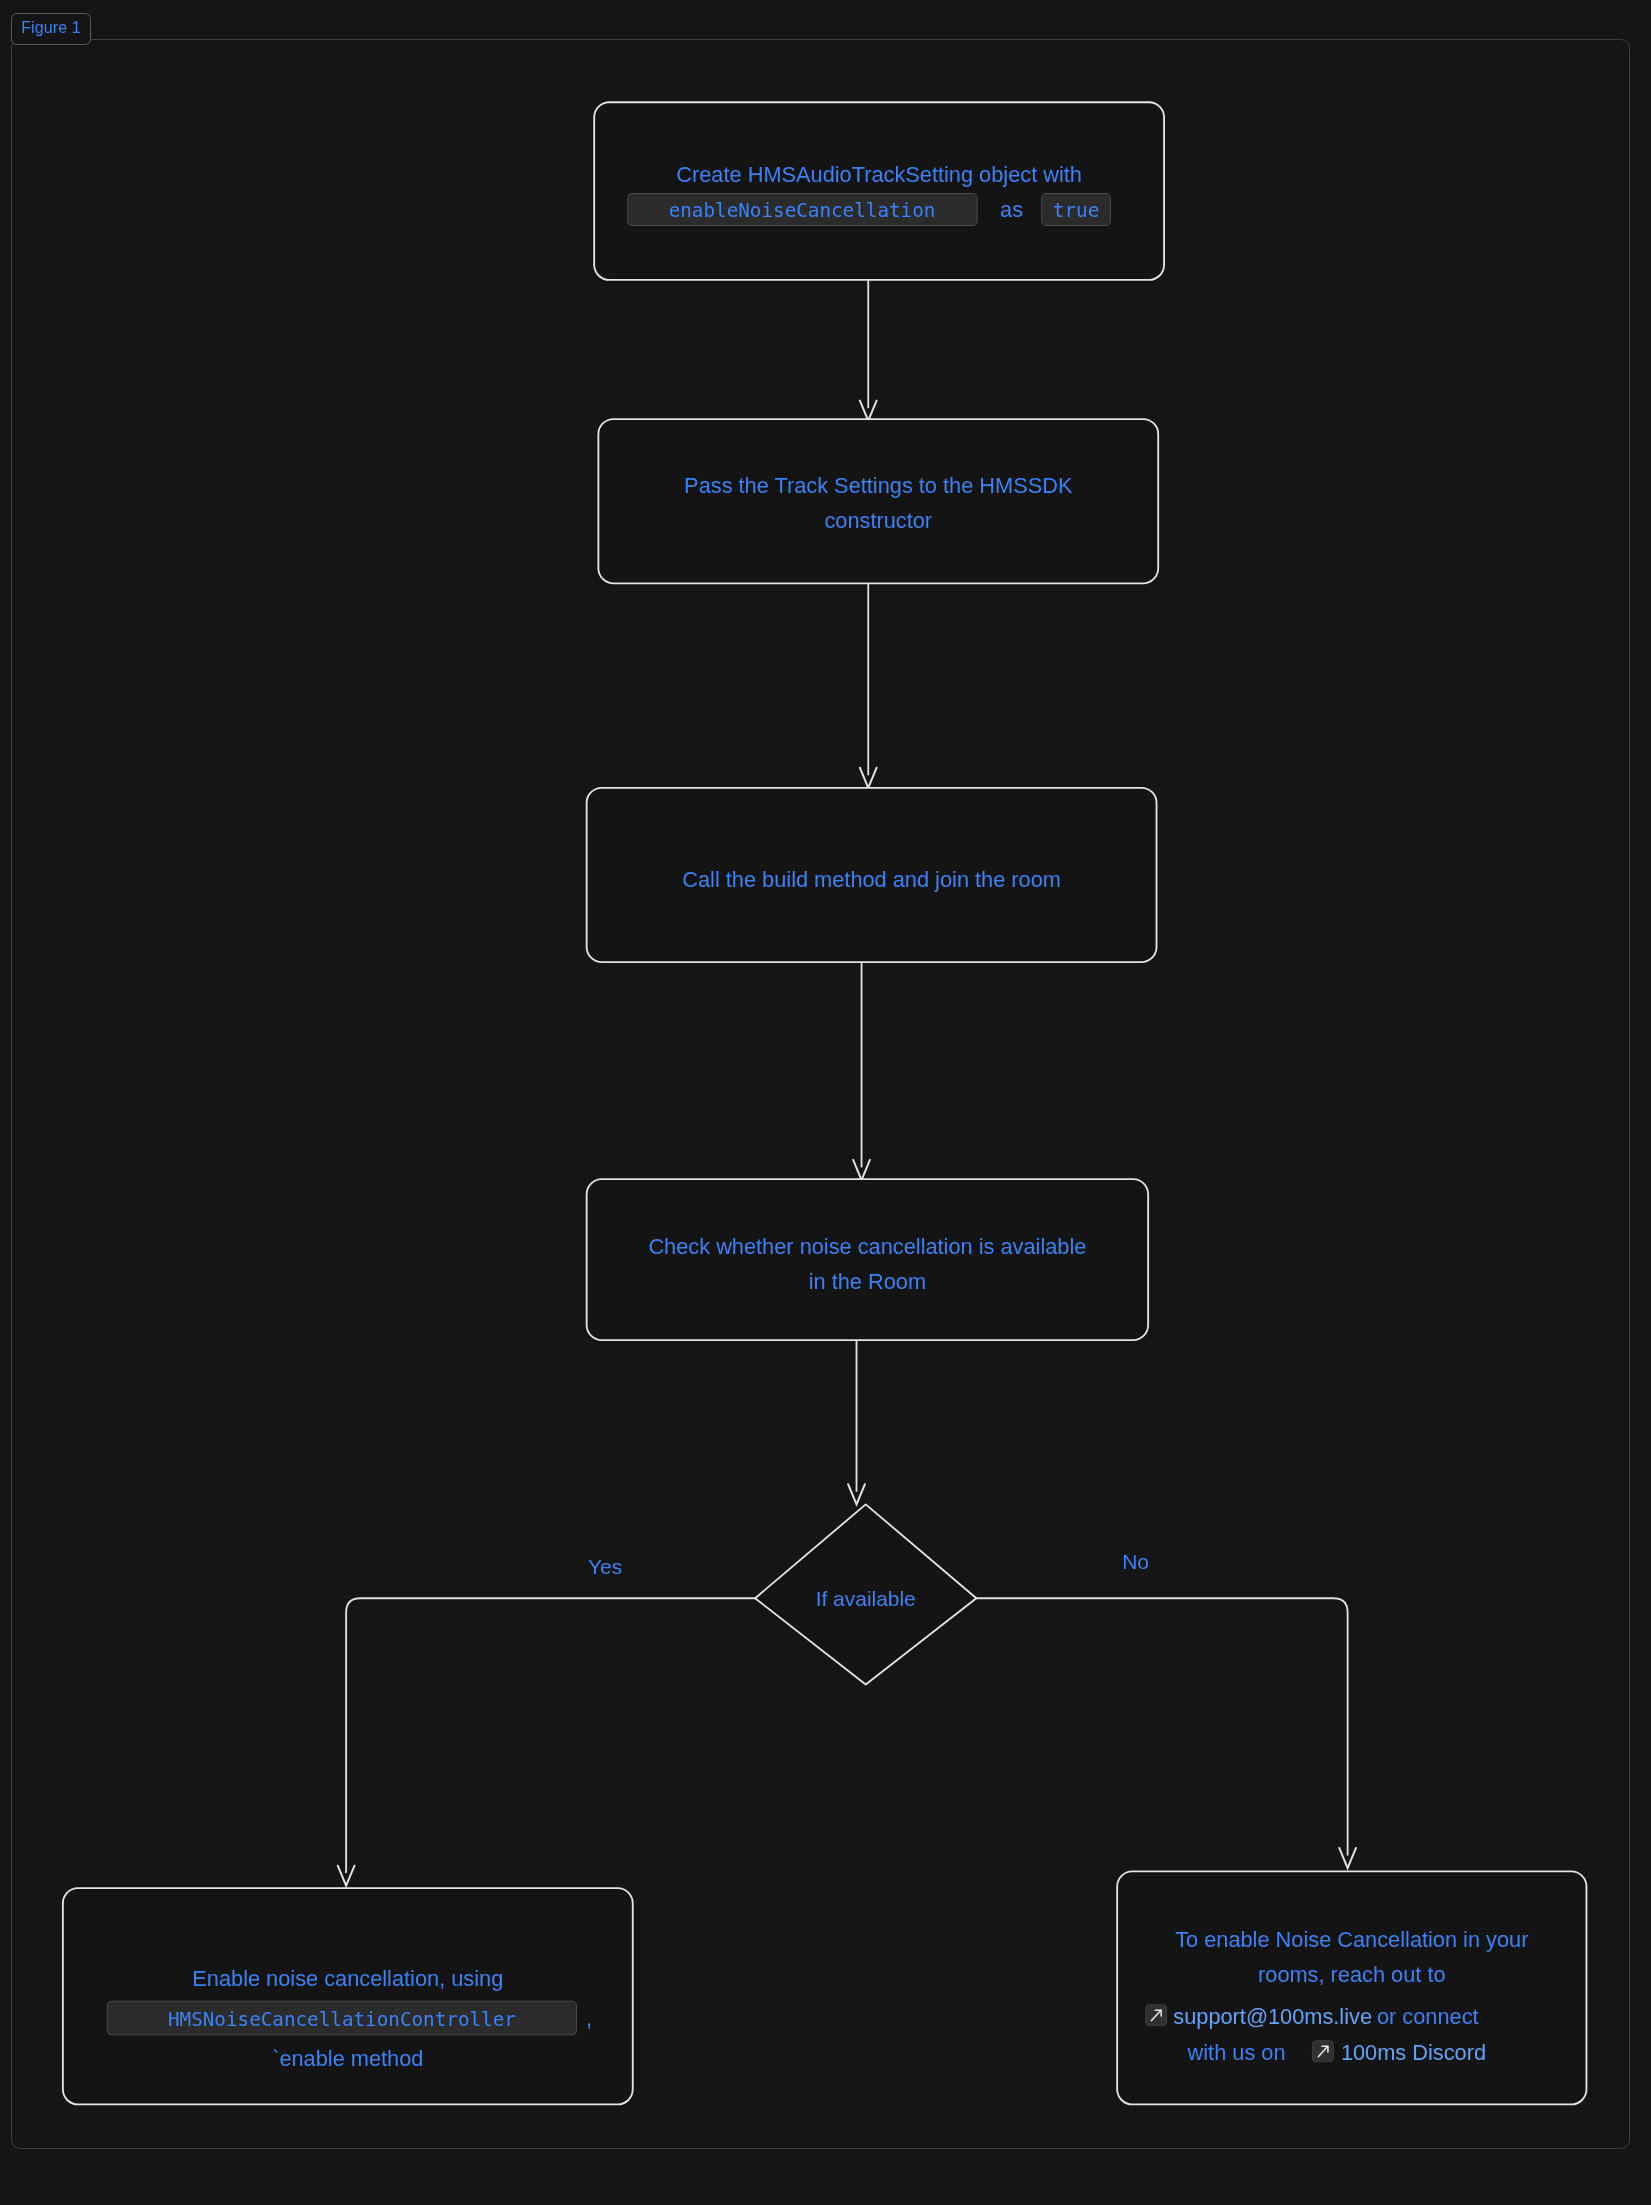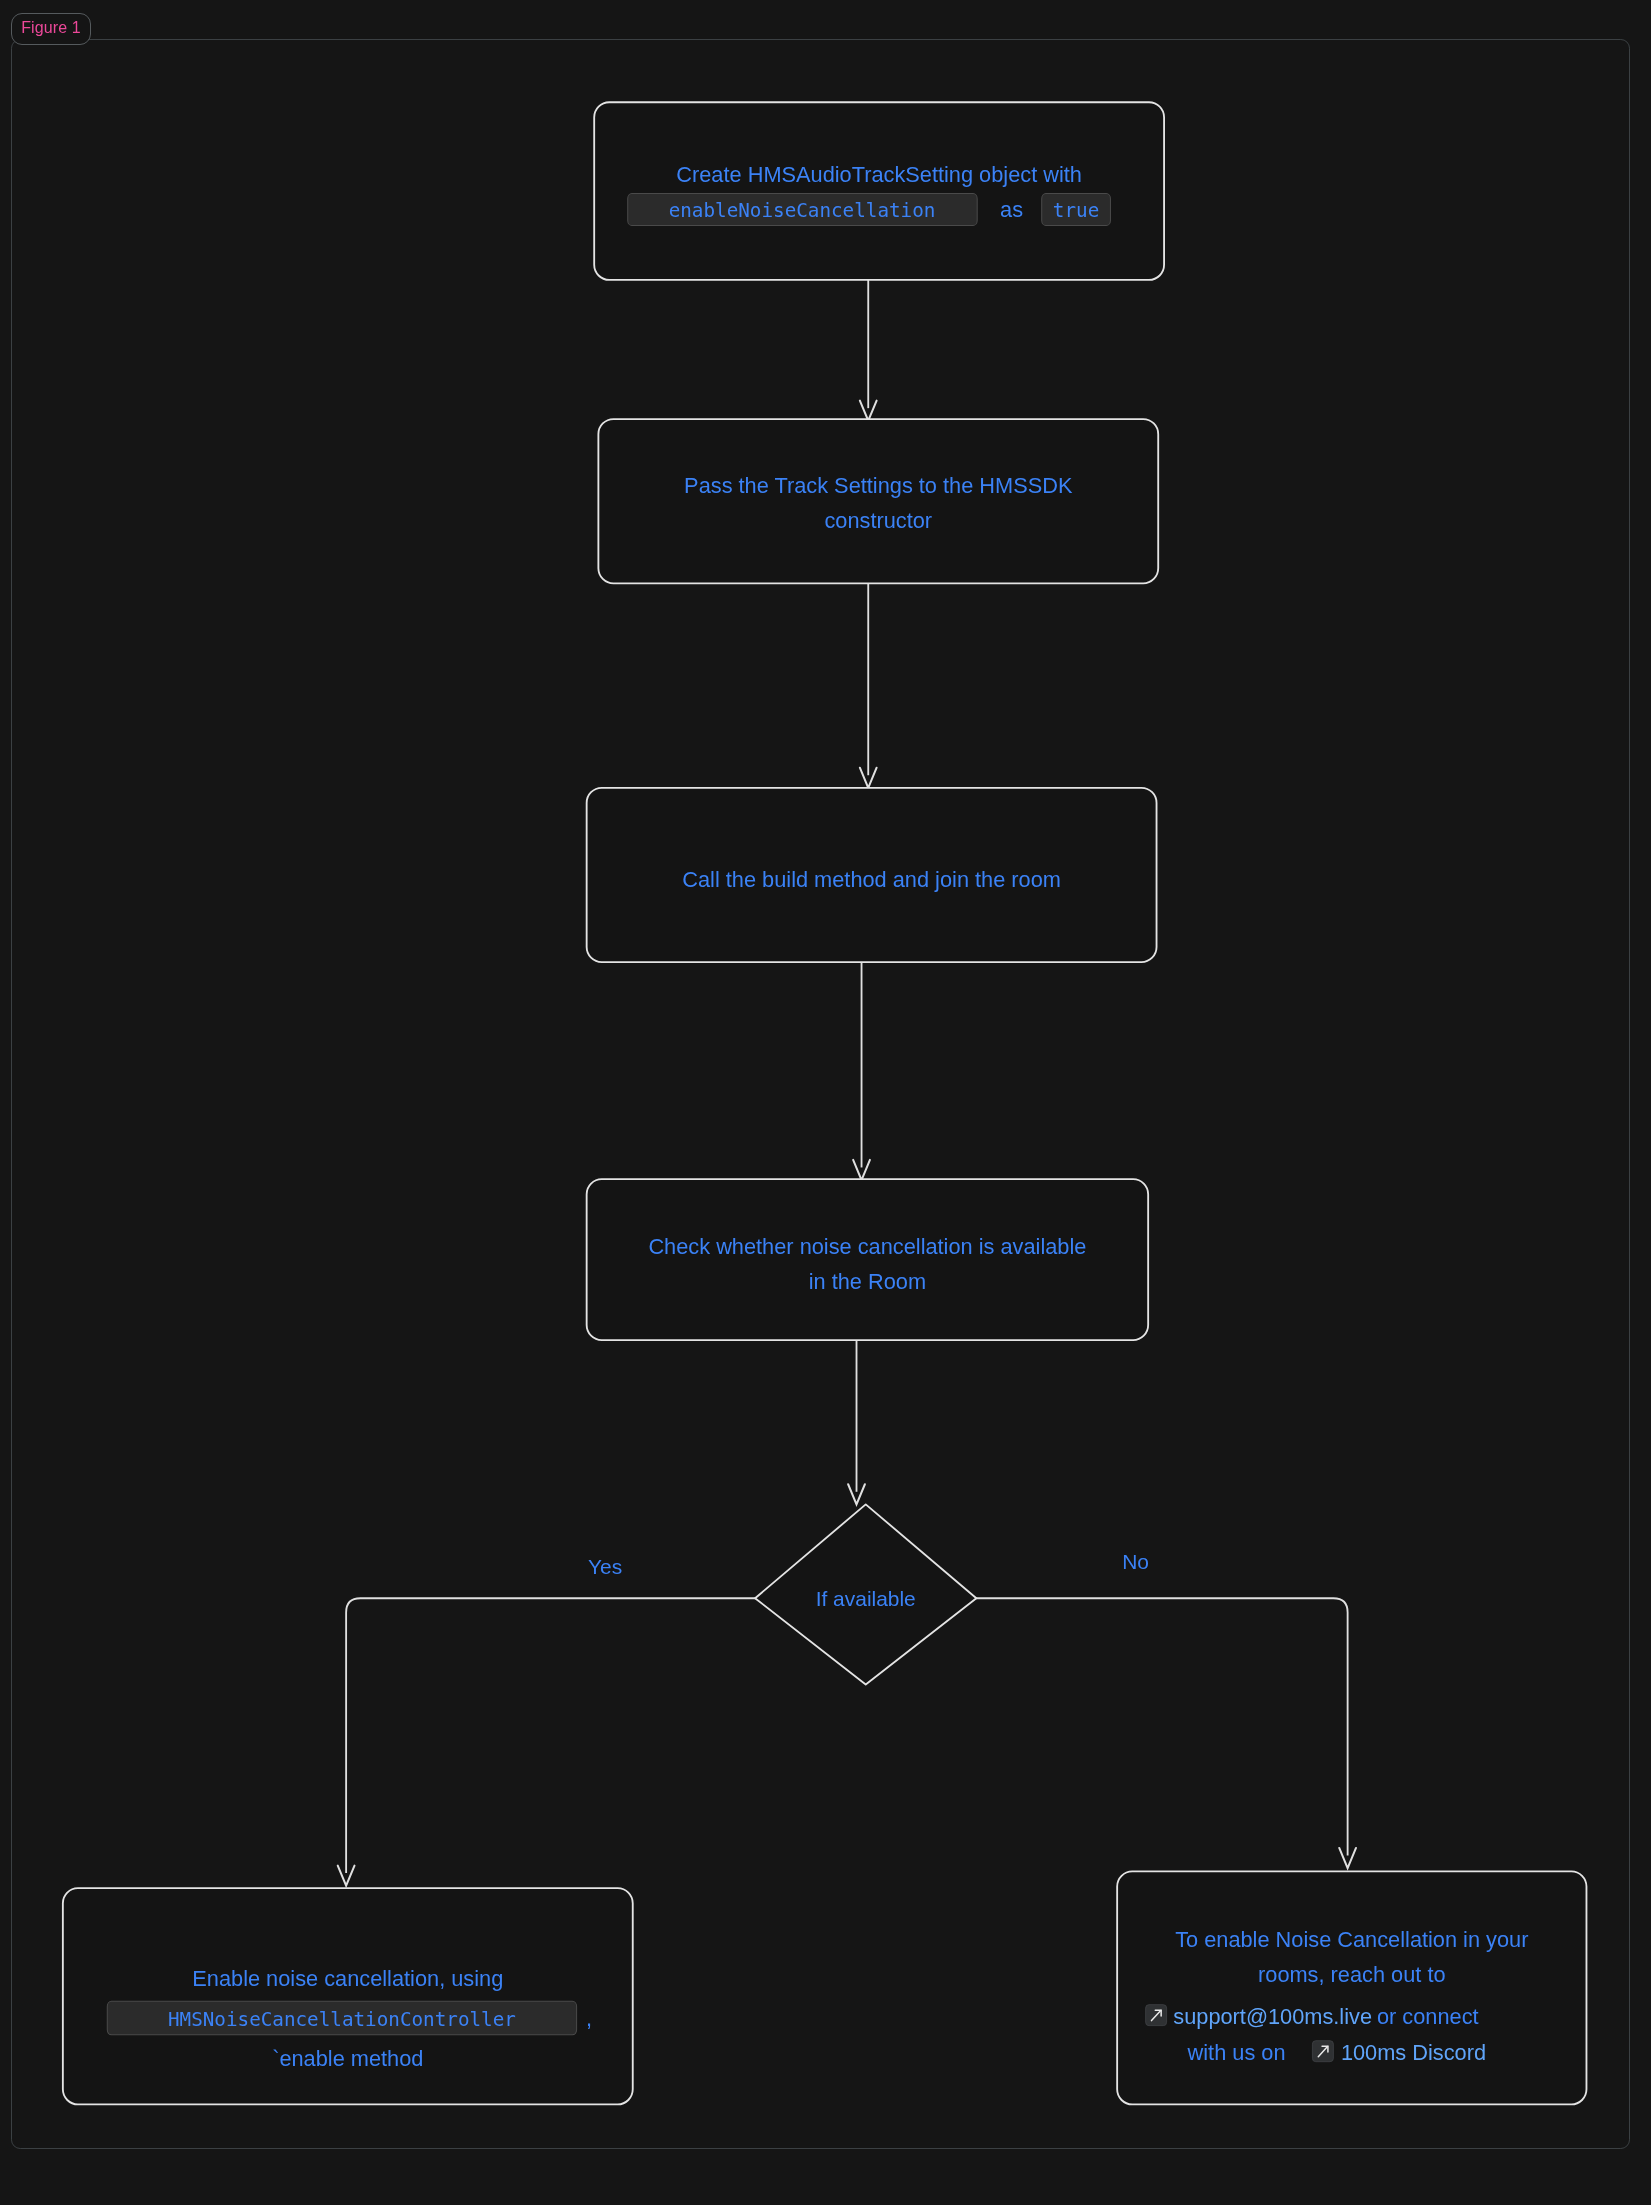--- a/index.html
+++ b/index.html
@@ -12,23 +12,23 @@
     height: 2205px;
     font-family: "Liberation Sans", sans-serif;
     overflow: hidden;
     position: relative;
   }
   .figure-badge {
     position: absolute;
     left: 11px;
     top: 12.6px;
     border: 1.3px solid #555a5d;
-    border-radius: 11px;
+    border-radius: 6px;
     background: #151515;
-    color: #ec4899;
+    color: #3b82f6;
     font-size: 16px;
     line-height: 1;
     padding: 6.7px 9.2px 7.5px 9.2px;
     z-index: 5;
     letter-spacing: 0.1px;
   }
   .figure-frame {
     position: absolute;
     left: 11px;
     top: 39px;

